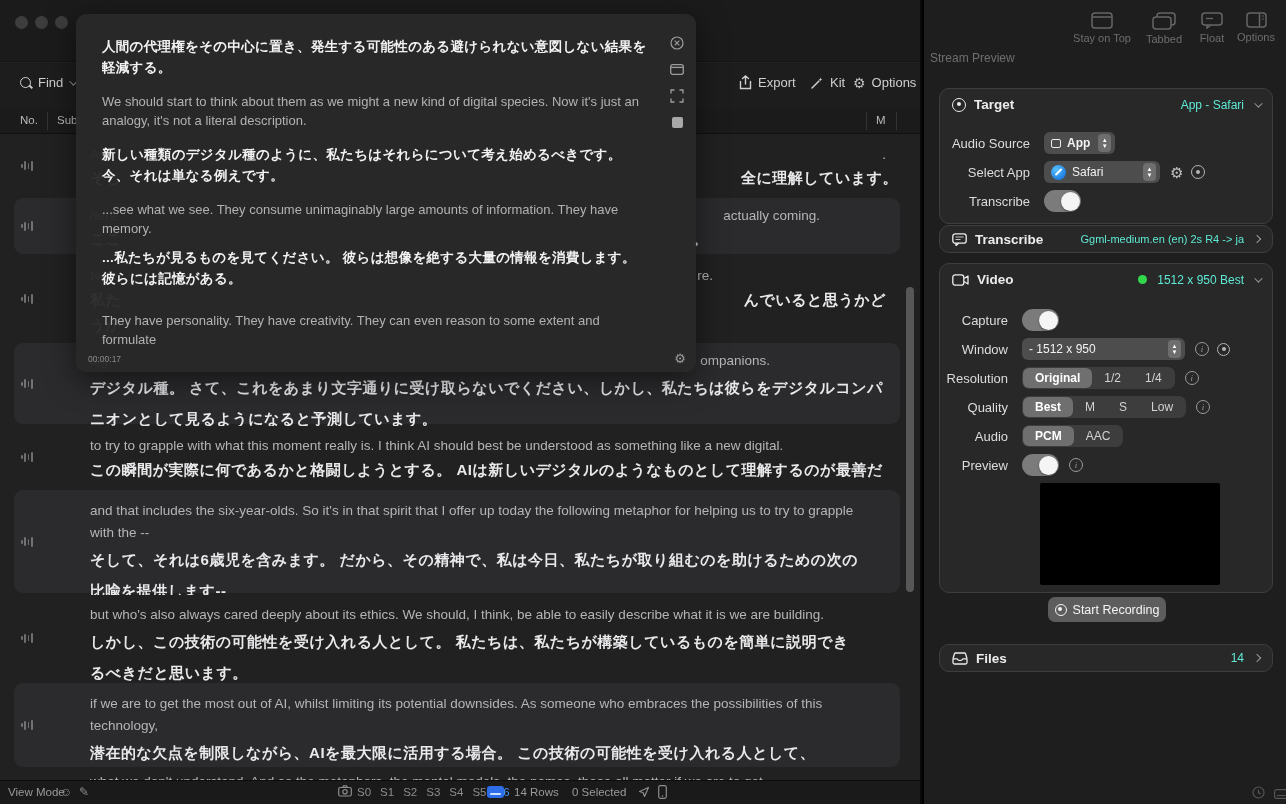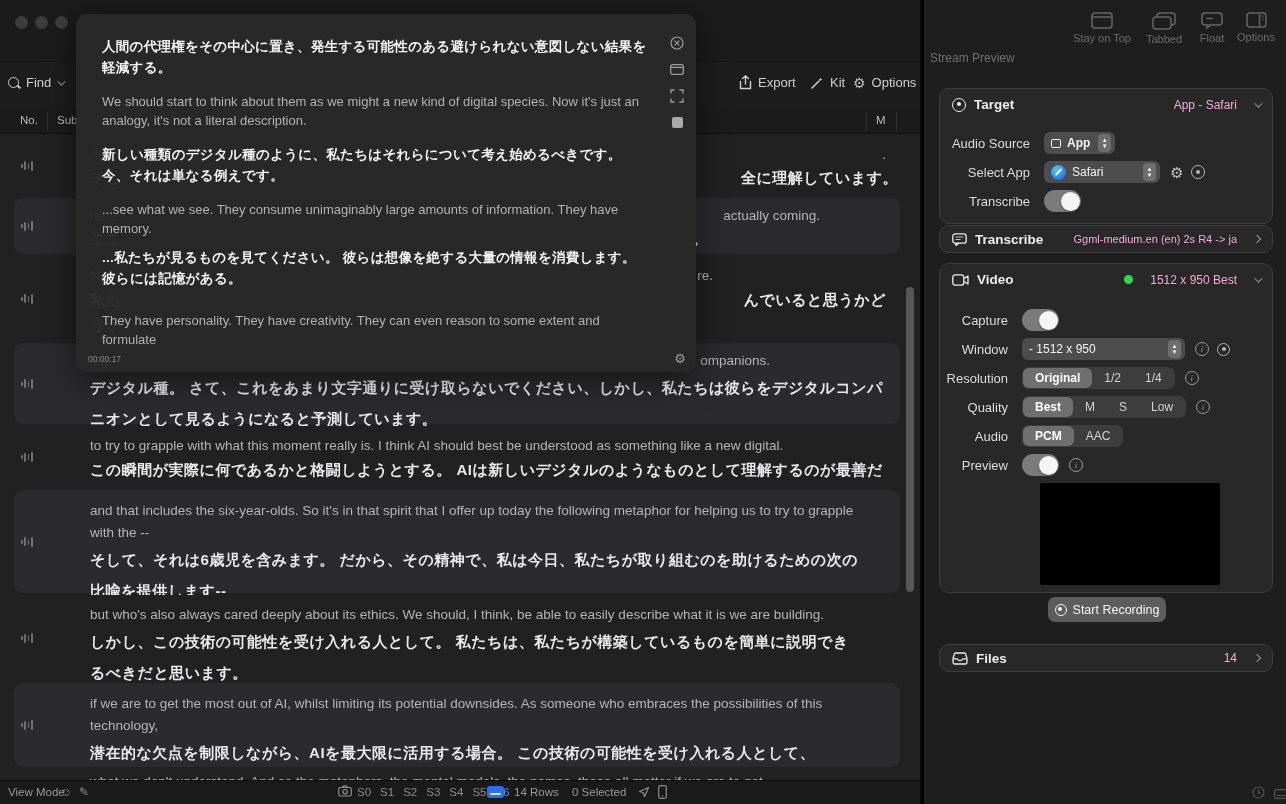--- a/index.html
+++ b/index.html
@@ -63,21 +63,21 @@
 
   
   #right-win { position:absolute; left:922px; top:0; width:364px; height:804px; background:#1e1e1e; border-left:2px solid #000; }
   .rw-btn { position:absolute; top:12px; width:60px; text-align:center; color:#6d6d6d; font-size:11px; }
   .rw-btn svg { display:block; margin:0 auto 3px auto; }
   #rw-title { position:absolute; left:6px; top:51px; font-size:12px; color:#6f6f6f; }
 
   .card { position:absolute; left:15px; width:334px; background:#282828; border:1px solid #3e3e3e; border-radius:10px; }
   .card-head { display:flex; align-items:center; height:31px; padding:0 12px; }
   .card-title { font-size:13.5px; font-weight:bold; color:#ececec; margin-left:8px; }
-  .card-right { margin-left:auto; display:flex; align-items:center; gap:17px; color:#f9a8d4; font-size:12px; }
+  .card-right { margin-left:auto; display:flex; align-items:center; gap:10px; color:#5eead4; font-size:12px; }
   .greendot { width:9px; height:9px; border-radius:50%; background:#32d74b; }
 
   .form-row { display:flex; align-items:center; margin:7px 4px; }
   .flabel { width:86px; text-align:right; margin-right:14px; font-size:13px; color:#dcdcdc; flex:none; }
   .flabel.narrow { width:64px; }
   .pill { display:flex; align-items:center; height:22px; background:#4d4d4d; border-radius:6px; padding:0 4px 0 7px; color:#f2f2f2; font-size:12px; gap:6px; }
   .stepper { width:13px; height:18px; background:#6e6e6e; border-radius:4px; display:flex; flex-direction:column; align-items:center; justify-content:center; line-height:0; margin-left:2px; }
   .stepper b { font-size:6px; color:#fff; line-height:6px; font-weight:normal; }
   .appbox { width:10px; height:9px; border:1.4px solid #f0f0f0; border-radius:2px; }
   .safari { width:15px; height:15px; border-radius:50%; background:radial-gradient(circle at 35% 30%, #57c1ff, #0a66d6); position:relative; }
@@ -104,21 +104,21 @@
 
   <div id="main-win">
 
     <div id="titlebar">
       <span class="tl" style="left:15px;"></span>
       <span class="tl" style="left:35px;"></span>
       <span class="tl" style="left:55px;"></span>
     </div>
 
     <div id="toolbar">
-      <div class="tbtn" style="left:8px;">
+      <div class="tbtn" style="left:20px;">
         <span class="lens"></span>
         <span>Find</span>
         <span class="chev down"></span>
       </div>
       <div class="tbtn" style="left:739px;">
         <svg width="13" height="15" viewBox="0 0 13 15">
             <path d="M6.5 1 L6.5 9 M3.5 3.5 L6.5 1 L9.5 3.5 M1.5 6.5 L1.5 13.5 L11.5 13.5 L11.5 6.5" stroke="#cfcfcf" stroke-width="1.4" fill="none" stroke-linecap="round"></path>
           </svg>
         <span>Export</span>
       </div>

